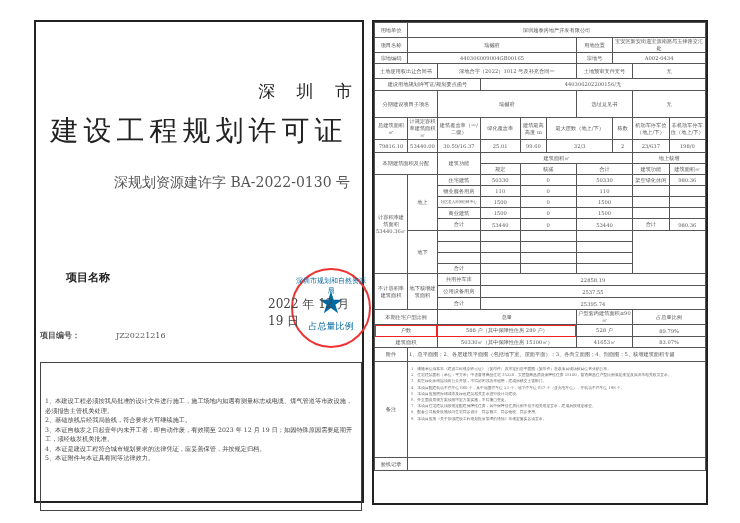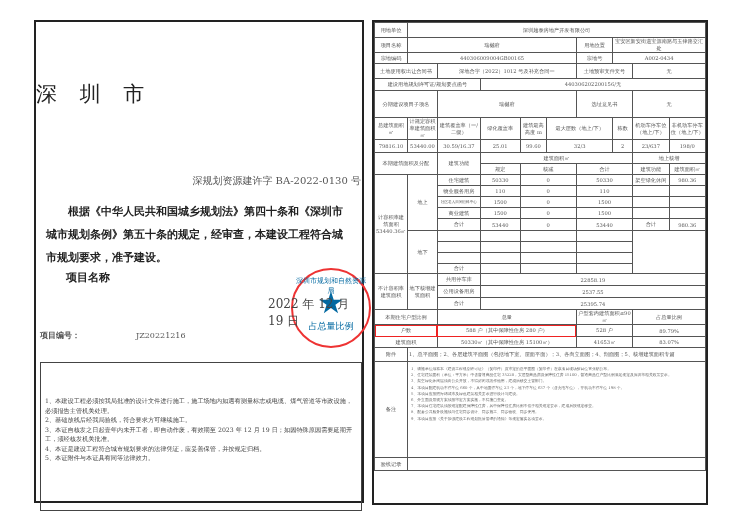--- a/index.html
+++ b/index.html
@@ -1,26 +1,26 @@
 <!DOCTYPE html>
 <html><head>
 <meta charset="utf-8">
 <style>
   html,body{margin:0;padding:0;background:#fff;}
   body{width:740px;height:523px;position:relative;overflow:hidden;font-family:"DejaVu Serif",serif;color:#222;}
   .cert{position:absolute;left:34px;top:20px;width:330px;height:483px;border:2px solid #222;box-sizing:border-box;}
-  .cert .city{position:absolute;left:0;right:2px;top:58px;text-align:left;font-size:21px;letter-spacing:8px;}
+  .cert .city{position:absolute;left:0;right:2px;top:58px;text-align:right;font-size:17px;letter-spacing:8px;}
   .cert .title{position:absolute;left:0;right:0;top:90px;text-align:center;font-size:28px;letter-spacing:5px;}
-  .cert .permit-no{position:absolute;right:1px;top:152px;font-size:10px;color:#555;}
+  .cert .permit-no{position:absolute;right:12px;top:152px;font-size:14px;color:#555;}
   .cert .body{position:absolute;left:10px;right:10px;top:178px;font-size:11px;font-weight:bold;line-height:23px;font-family:"DejaVu Sans",sans-serif;}
   .cert .body p{margin:0;}
   .cert .issue{position:absolute;left:30px;top:248px;font-size:11px;font-weight:bold;font-family:"DejaVu Sans",sans-serif;}
   .cert .date{position:absolute;left:232px;top:274px;font-size:12px;color:#444;}
   .cert .projno{position:absolute;left:4px;top:308px;font-size:8px;color:#555;}
-  .cert .projno span{margin-left:56px;}
+  .cert .projno span{margin-left:36px;}
   .stamp{position:absolute;left:255px;top:246px;width:80px;height:80px;border:2px solid #e33;border-radius:50%;box-sizing:border-box;color:#0369a1;}
   .stamp .star{position:absolute;left:0;right:0;top:18px;text-align:center;font-size:30px;line-height:30px;}
   .stamp .org{position:absolute;left:0;right:0;top:50px;text-align:center;font-size:9px;}
   .stamp .arc{position:absolute;left:0;right:0;top:6px;text-align:center;font-size:7px;}
   .notice{position:absolute;left:4px;top:340px;width:320px;height:147px;border:1px solid #444;display:flex;}
   .notice .lbl{width:21px;border-right:1px solid #444;display:flex;align-items:center;justify-content:center;font-size:7px;text-align:center;color:#444;}
   .notice .items{flex:1;padding:33px 3px 0 4px;font-size:6.2px;line-height:9.5px;color:#444;}
   .notice .items div{margin:0;}
 
   .tbl{position:absolute;left:372px;top:20px;width:336px;height:485px;border:2px solid #222;box-sizing:border-box;}
@@ -28,26 +28,22 @@
   td{border:1px solid #555;text-align:center;vertical-align:middle;padding:0 1px;overflow:hidden;}
   .l{text-align:left;}
   .red{outline:1.5px solid #e22;outline-offset:-1px;}
   .notes{font-size:3.8px;line-height:6.2px;text-align:left;color:#666;padding:4px 3px;vertical-align:top;}
 </style>
 </head>
 <body>
 
 <div class="cert">
   <div class="city">深 圳 市</div>
+  <div class="title">建设工程规划许可证</div>
   <div class="permit-no">深规划资源建许字 BA-2022-0130 号</div>
-  <div class="body">
-    <p style="text-indent:22px">根据《中华人民共和国城乡规划法》第四十条和《深圳市</p>
-    <p>城市规划条例》第五十条的规定，经审查，本建设工程符合城</p>
-    <p>市规划要求，准予建设。</p>
-  </div>
   <div class="issue">项目名称</div>
   <div class="stamp">
     <div class="arc">深圳市规划和自然资源局</div>
     <div class="star">★</div>
     <div class="org">占总量比例</div>
   </div>
   <div class="date">2022 年 12 月 19 日</div>
   <div class="projno">
     <b style="font-weight:bold">项目编号：</b><span>JZ20221216</span>
   </div>

